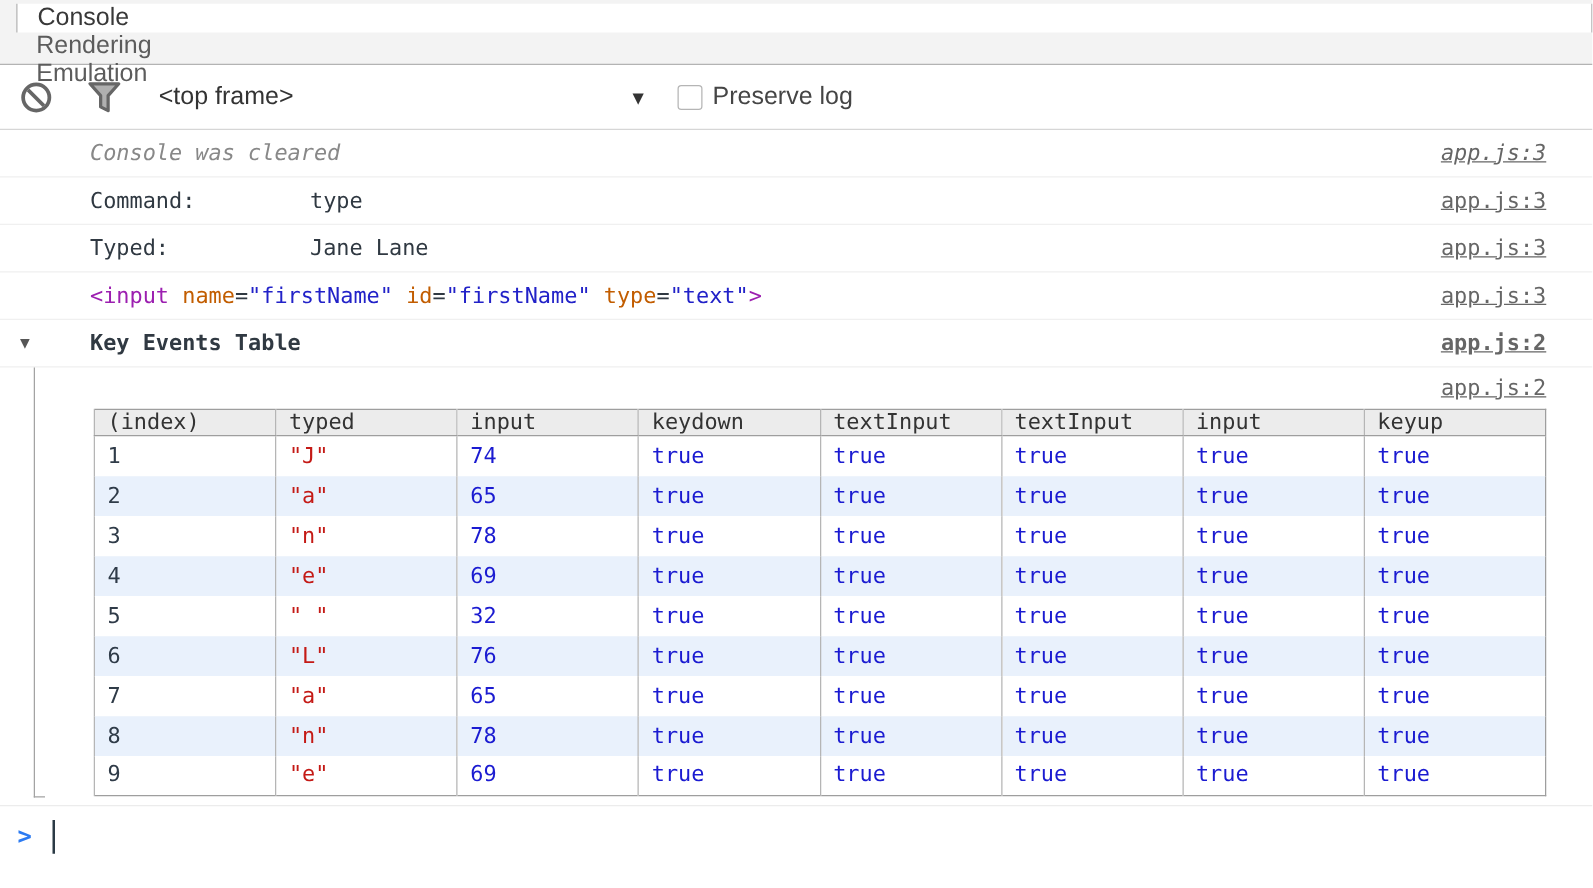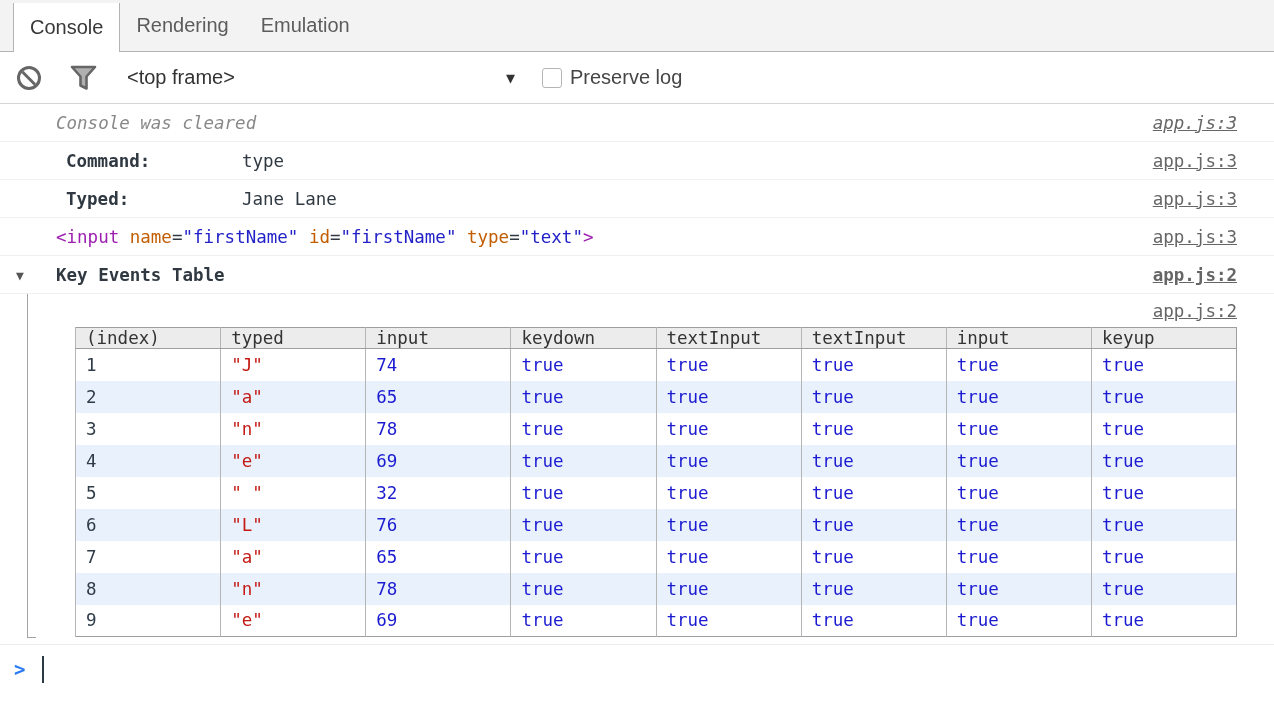--- a/index.html
+++ b/index.html
@@ -5,21 +5,21 @@
   * { box-sizing: border-box; }
   html,body { margin:0; padding:0; }
   body {
     width:1274px; height:710px; background:#fff; overflow:hidden;
     font-family:"DejaVu Sans Mono", monospace; color:#303942;
   }
 
   
   .tabbar {
     height:52px; background:#f3f3f3; border-bottom:1px solid #b3b3b3;
-    display:flex; align-items:stretch; padding-left:13px;
+    display:flex; align-items:stretch; padding-left:13px;flex-direction:column;
   }
   .tab {
     font-family:"Liberation Sans", sans-serif; font-size:20px; color:#5c5c5c;
     display:flex; align-items:center; padding:0 16px; cursor:default; white-space:nowrap;
   }
   .tab.active {
     background:#fff; border-left:1px solid #b3b3b3; border-right:1px solid #b3b3b3;
     margin-top:3px; margin-bottom:-1px; color:#383838;
   }
 
@@ -48,27 +48,27 @@
     background:#fff; margin-left:27px; flex:none; cursor:pointer;
   }
   .preserve-label {
     font-family:"Liberation Sans", sans-serif; font-size:20px; color:#454545;
     margin-left:8px; cursor:default;
   }
 
   
   .crow {
     min-height:38px; border-bottom:1px solid #f0f0f0; display:flex;
-    align-items:center; font-size:17.5px; padding-left:56px; position:relative;
+    align-items:center; font-size:17.5px; padding-left:72px; position:relative;
   }
   .srclink { margin-left:auto; margin-right:37px; color:#666; text-decoration:underline; cursor:pointer; white-space:nowrap; }
   .srclink.italic { font-style:italic; }
   .srclink.bold { font-weight:bold; }
   .cleared-text { color:#888; font-style:italic; }
-  .msg-label { font-weight:bold; width:176px; flex:none;margin-left:10px; }
+  .msg-label { font-weight:normal; width:176px; flex:none; }
   .row-applied .msg-label { width:192px; }
   .msg-value { white-space:pre; }
   .tok-tag   { color:#9c1fb0; }
   .tok-attr  { color:#c25d00; }
   .tok-val   { color:#2222c8; }
   .tok-plain { color:#303942; }
   .row-group .group-title { font-weight:bold; }
   .disclosure {
     position:absolute; left:16px; top:50%; transform:translateY(-50%);
     font-size:13px; color:#565656; cursor:pointer;

